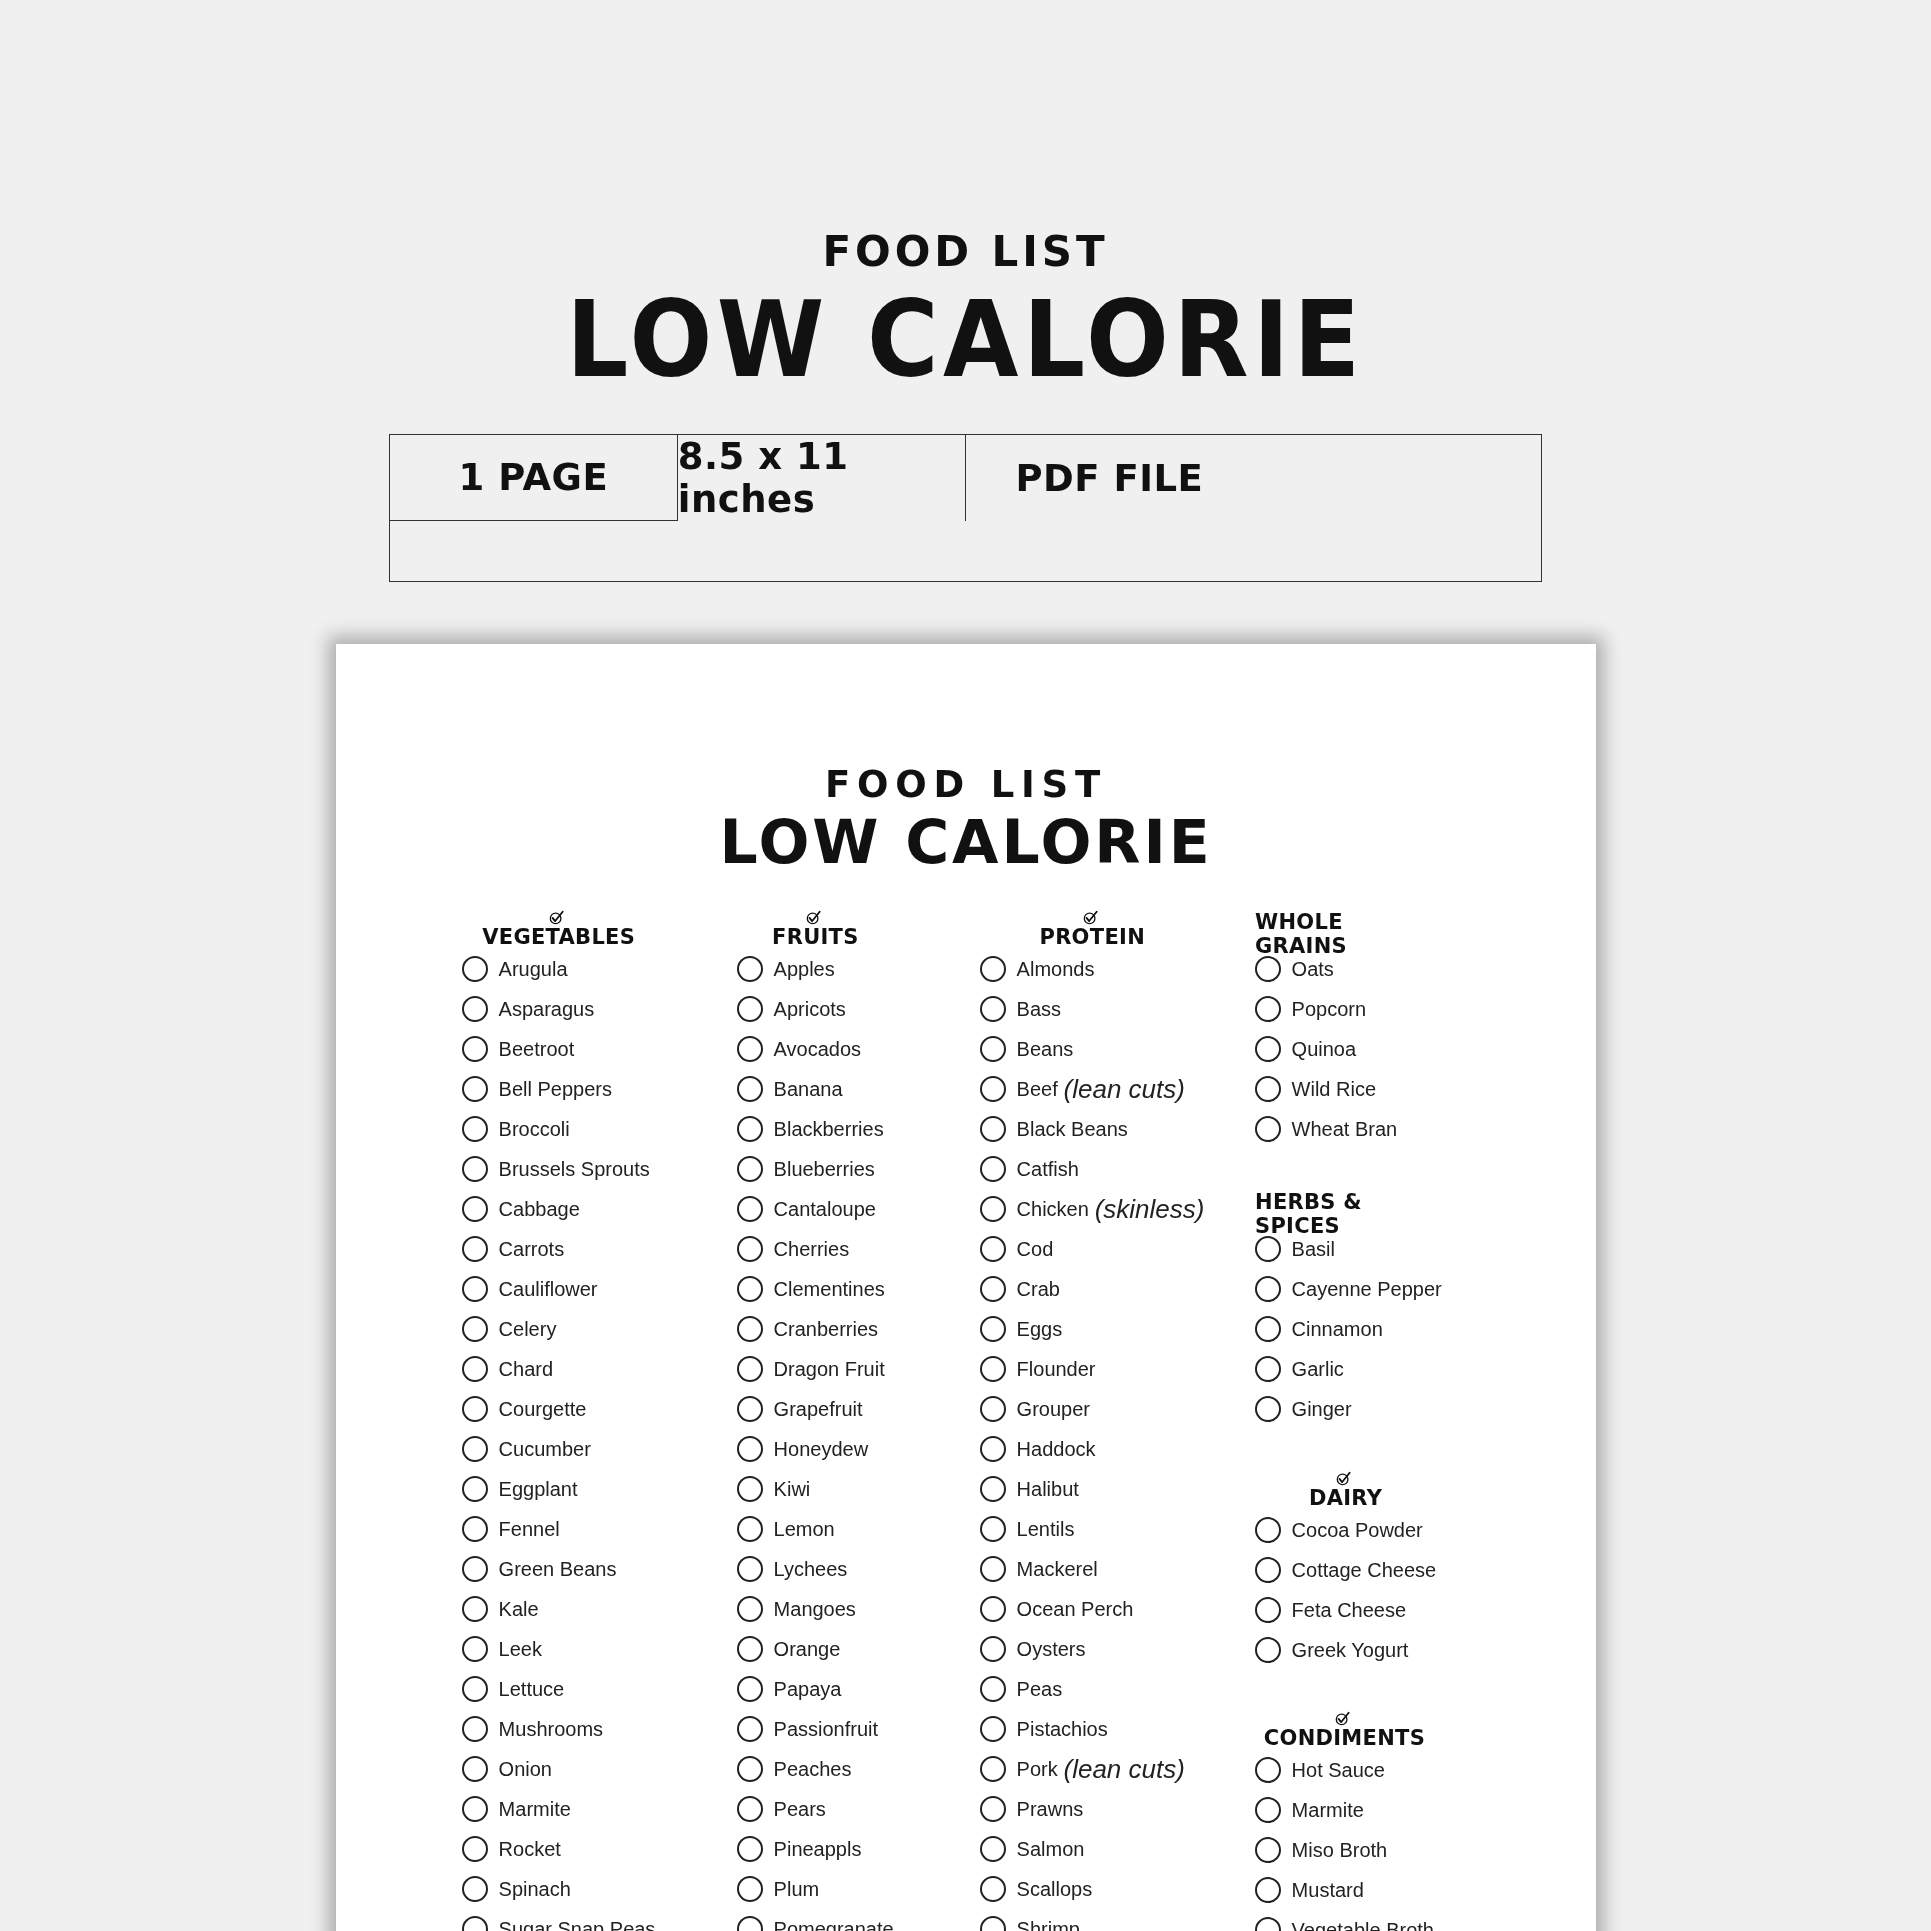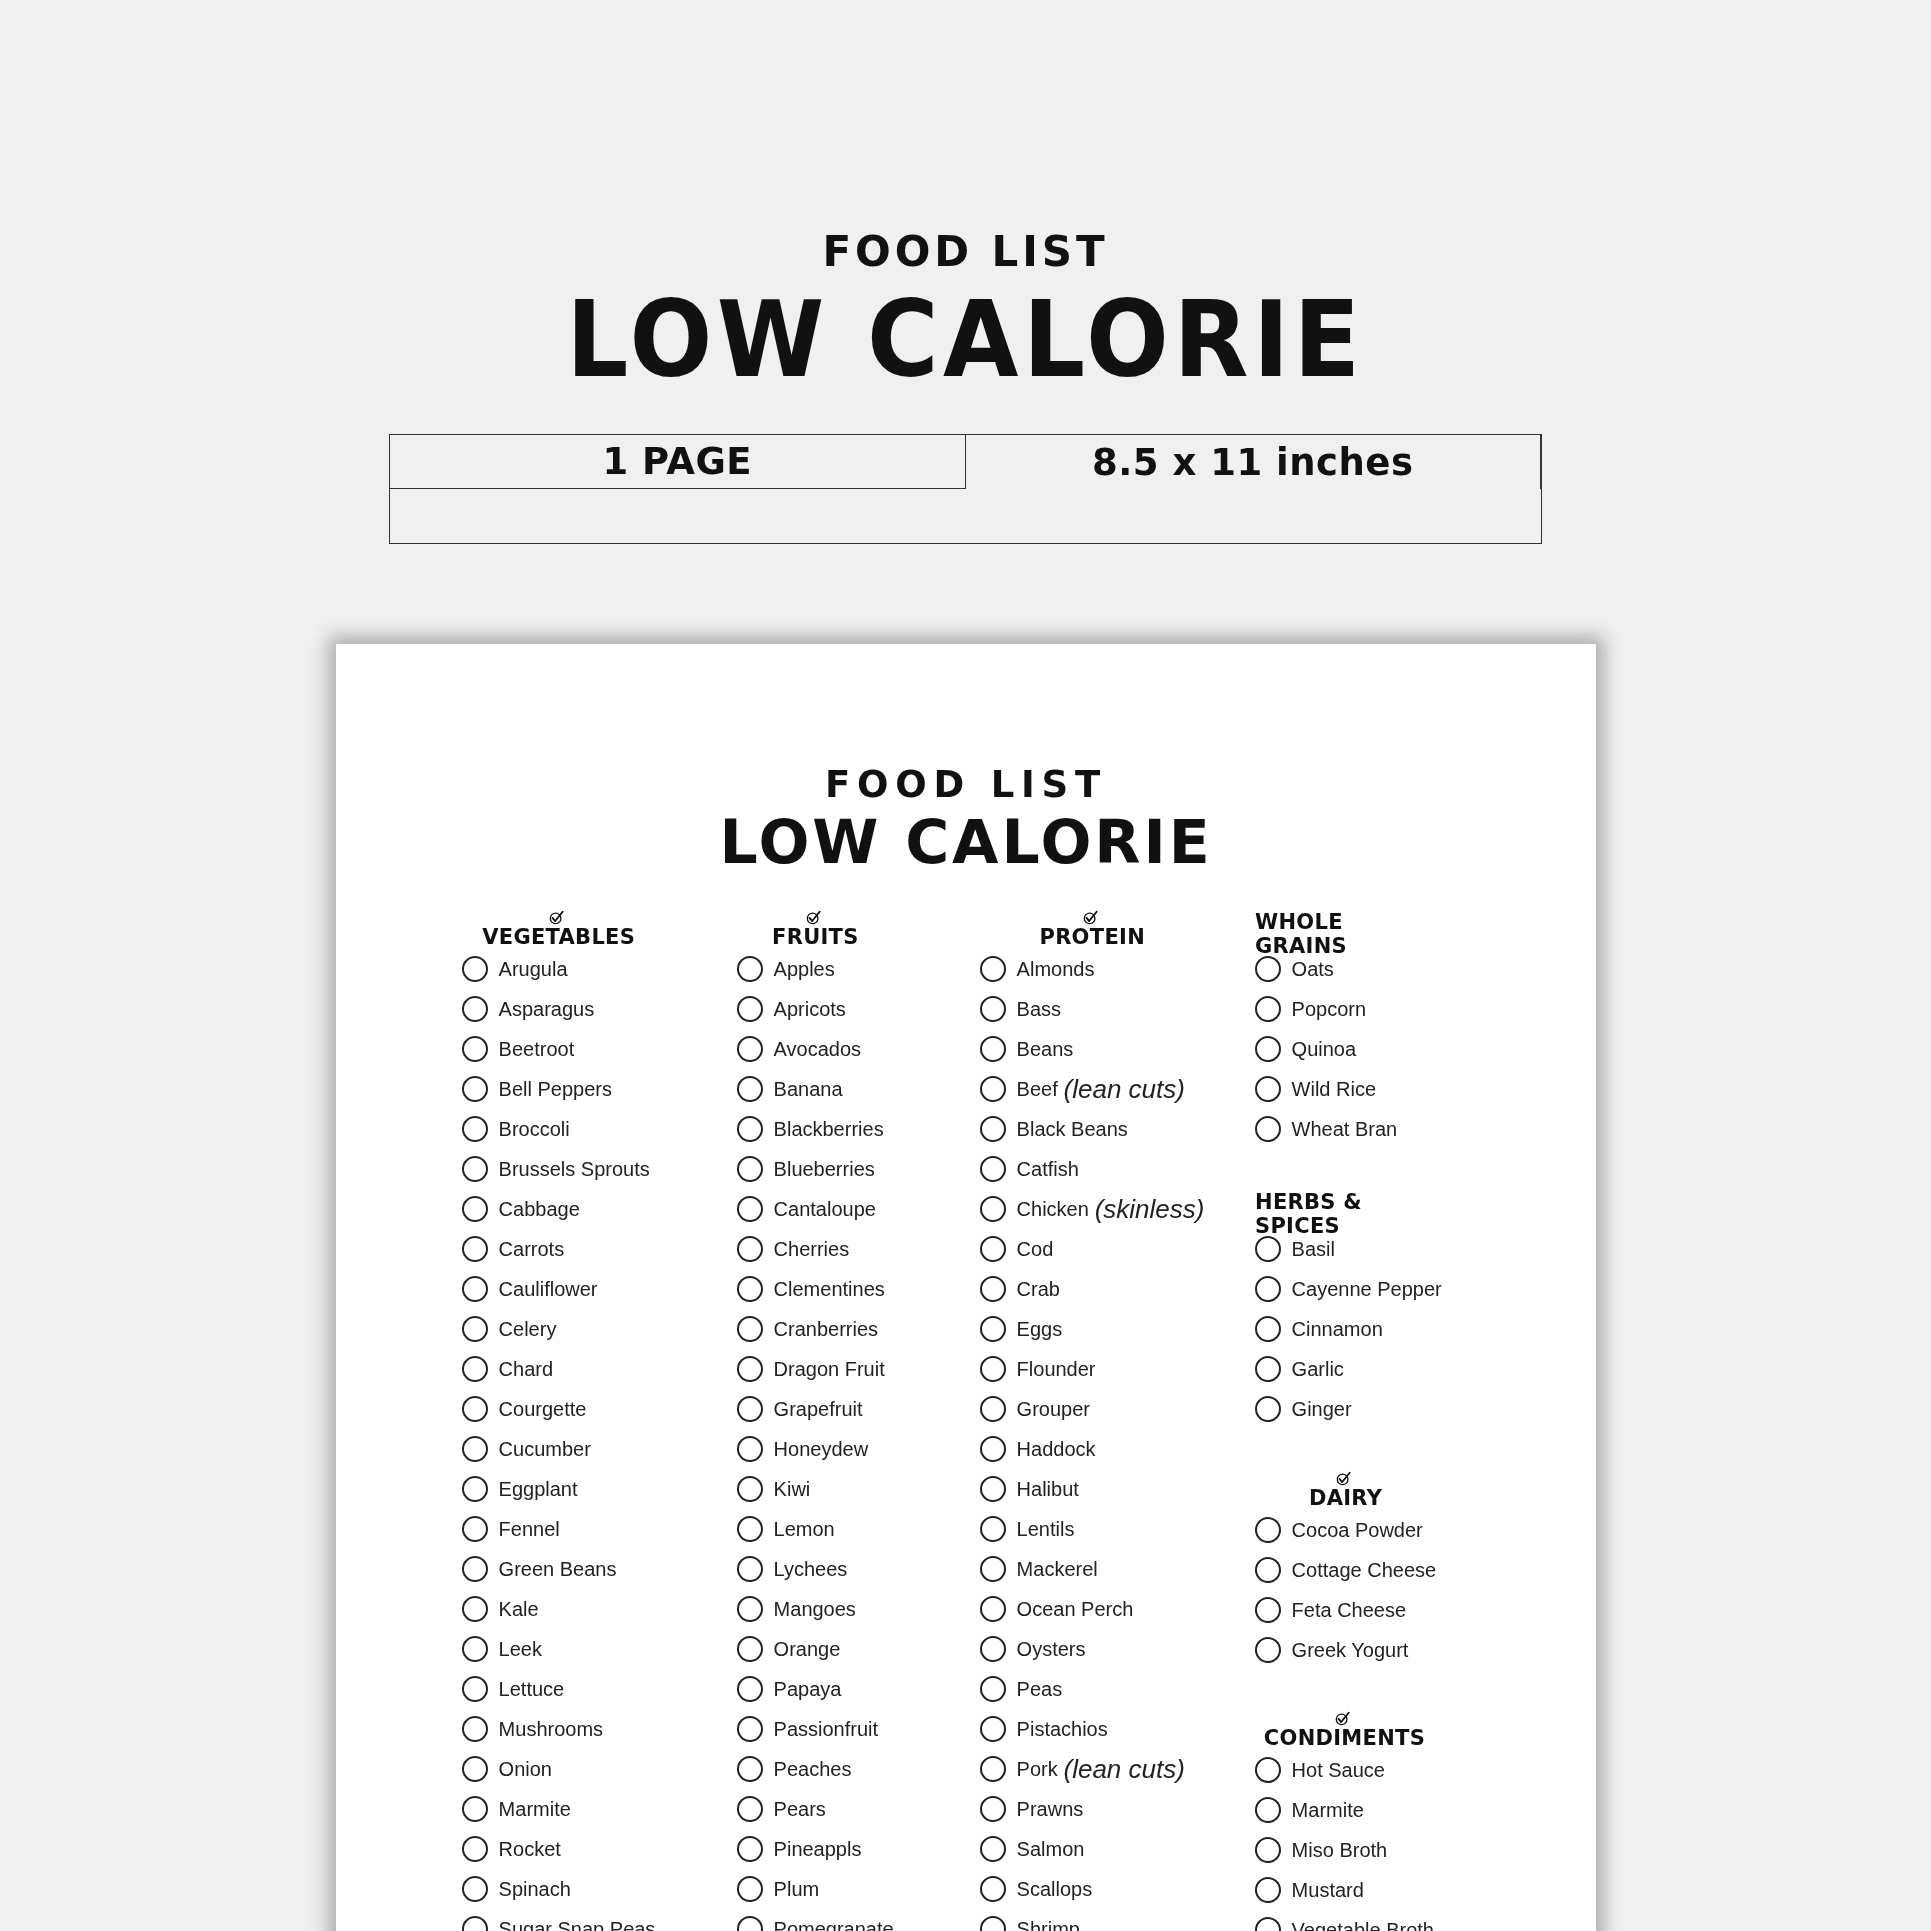--- a/index.html
+++ b/index.html
@@ -3,22 +3,22 @@
 <meta charset="utf-8">
 <style>
   html, body { margin:0; padding:0; }
   body { width:1931px; height:1931px; background:#f0f0f0; position:relative; overflow:hidden;
          font-family:"Liberation Sans", sans-serif; color:#111; }
   .top-kicker { position:absolute; left:0; width:1931px; top:228px; text-align:center;
          font-family:"DejaVu Sans", sans-serif; font-weight:bold; font-size:42px; letter-spacing:3.9px; line-height:48px; }
   .top-title { position:absolute; left:0; width:1931px; top:282px; text-align:center;
          font-family:"DejaVu Sans", sans-serif; font-weight:bold; font-size:106px; letter-spacing:4.8px; line-height:116px;
          transform:scaleX(0.92); }
-  .info-table { position:absolute; left:389px; top:434px; width:1153px; height:110px;
-         border:1.4px solid #333; box-sizing:border-box; display:grid; grid-template-columns:1fr 1fr; grid-template-rows:1fr 1fr; }
+  .info-table { position:absolute; left:389px; top:434px; width:1153px; height:148px;
+         border:1.4px solid #333; box-sizing:border-box; display:grid; grid-template-columns:1fr 1fr 1fr 1fr; grid-template-rows:1fr 1fr; }
   .info-cell { display:flex; align-items:center; justify-content:center; font-size:37px; font-weight:bold;
          font-family:"DejaVu Sans", sans-serif; letter-spacing:0.5px; }
   .info-cell.c1 { border-right:1.4px solid #333; }
   .info-cell.r1 { border-bottom:1.4px solid #333; }
   .info-cell.norm { font-weight:bold; }
   .page { position:absolute; left:336px; top:644px; width:1260px; height:1352px; background:#fff;
          box-shadow:0 0 17.4px 7.7px rgba(0,0,0,0.28); }
   .page-kicker { position:absolute; left:0; width:100%; top:120px; text-align:center;
          font-family:"DejaVu Sans", sans-serif; font-weight:bold; font-size:37px; letter-spacing:6.8px; line-height:42px; }
   .page-title { position:absolute; left:0; width:100%; top:164px; text-align:center;
@@ -35,20 +35,21 @@
 </style>
 </head>
 <body>
 
 <div class="top-kicker">FOOD LIST</div>
 <div class="top-title">LOW CALORIE</div>
 
 <div class="info-table">
   <div class="info-cell c1 r1">1 PAGE</div>
   <div class="info-cell c1 norm">8.5 x 11 inches</div>
+  <div class="info-cell">PDF FILE</div>
 </div>
 
 <div class="page">
   <div class="page-kicker">FOOD LIST</div>
   <div class="page-title">LOW CALORIE</div>
   <div id="columns">
       <div class="col" style="left: 126px; top: 266px;">
         <div class="section" style="top: 0px;">
           <div class="sec-head">
             <svg class="check" viewBox="0 0 34 34">

